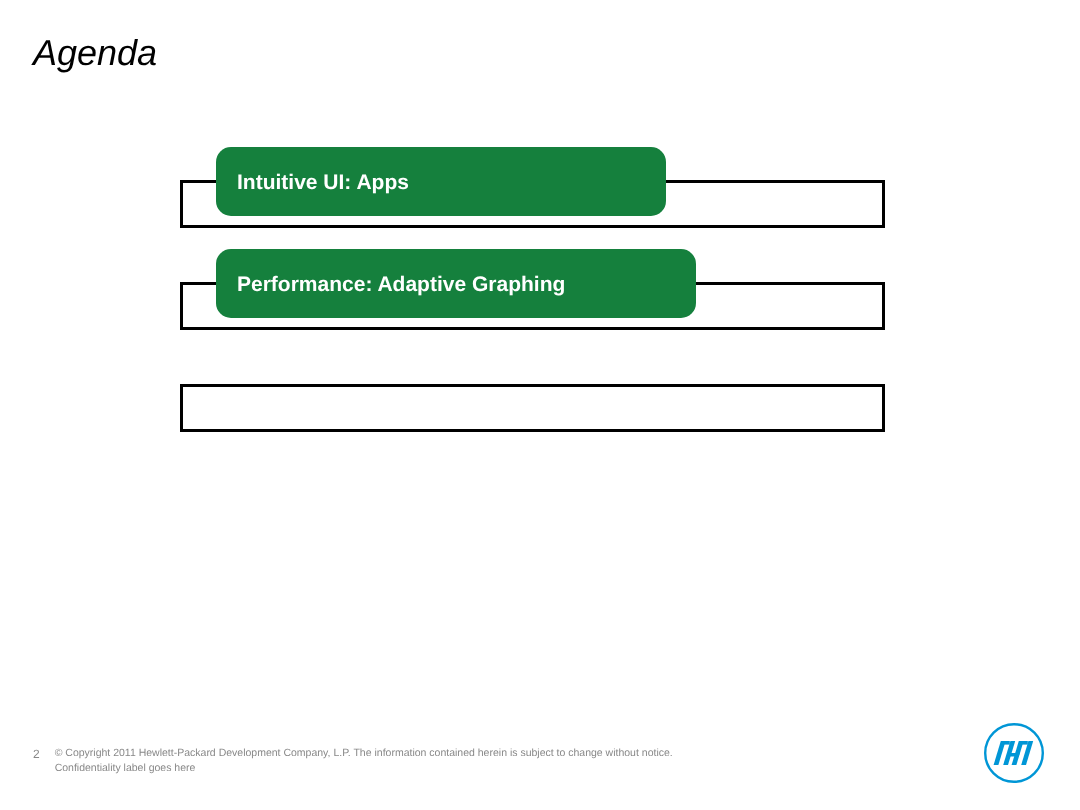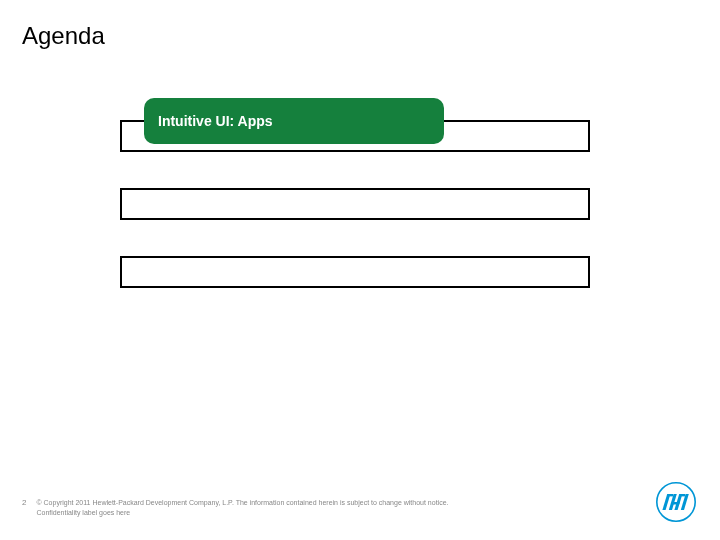--- a/index.html
+++ b/index.html
@@ -11,20 +11,21 @@
     position: relative;
     overflow: hidden;
   }
   .slide-title {
     position: absolute;
     top: 22px;
     left: 22px;
     font-size: 24px;
     font-weight: 400;
     color: #000;
+    font-style: italic;
   }
   .items-area {
     position: absolute;
     top: 98px;
     left: 120px;
     width: 470px;
   }
   .item-row {
     position: relative;
     width: 100%;
@@ -97,20 +98,23 @@
   <div class="item-row">
     <div class="bar-outline"></div>
     <div class="bar-pill">
       <span class="pill-label">Intuitive UI: Apps</span>
     </div>
   </div>
 
 
   <div class="item-row">
     <div class="bar-outline"></div>
+    <div class="bar-pill wide">
+      <span class="pill-label">Performance: Adaptive Graphing</span>
+    </div>
   </div>
 
   <div class="item-row">
     <div class="bar-outline"></div>
   </div>
 
 
 </div>
 
 <div class="footer">

